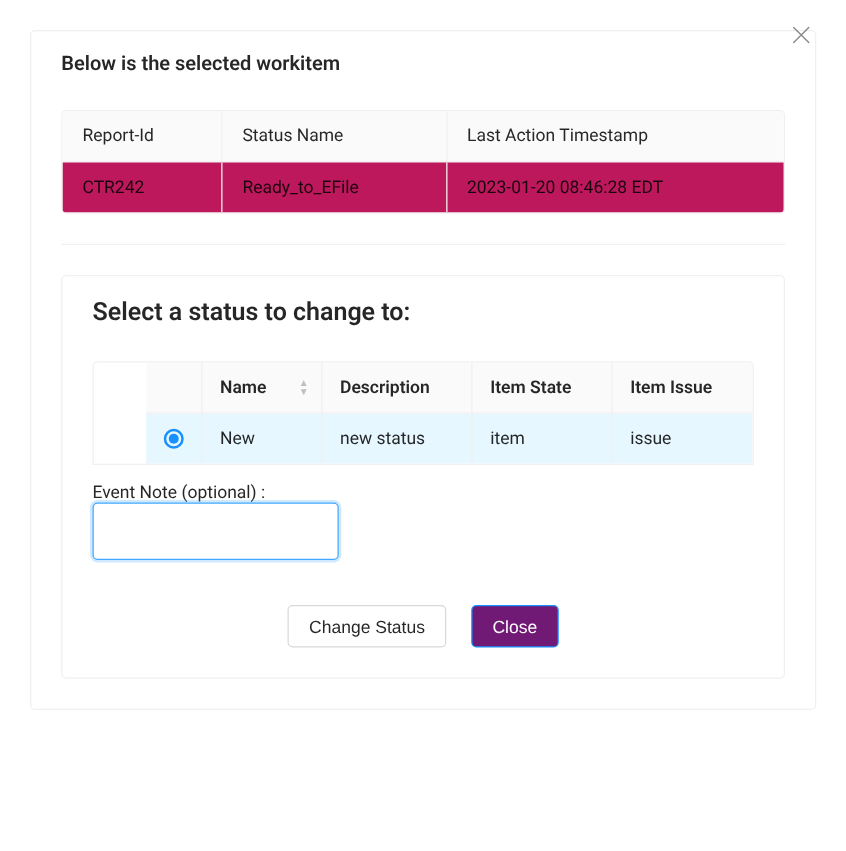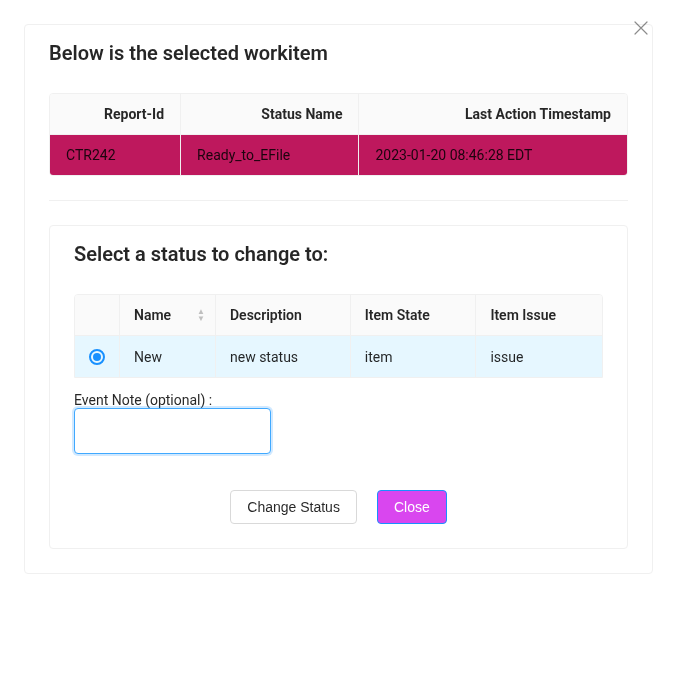--- a/index.html
+++ b/index.html
@@ -30,21 +30,21 @@
   }
   .close-x svg { display:block; }
   .card {
     border:1px solid #f0f0f0;
     border-radius:4px;
     background:#fff;
   }
   .card-header {
     padding:16px 24px;
     font-weight:600;
-    font-size:20px;
+    font-size:16px;
     color:#000000d9;
   }
   .card-body {
     padding:0 24px 24px 24px;
   }
   .divider {
     height:1px;
     background:#f0f0f0;
     margin:24px 0;
   }
@@ -52,22 +52,22 @@
     width:100%;
     border-collapse:separate;
     border-spacing:0;
     border:1px solid #f0f0f0;
     border-radius:4px;
     overflow:hidden;
     margin-top:12px;
   }
   table.outer th {
     background:#fafafa;
-    text-align:right;
-    font-weight:700;
+    text-align:left;
+    font-weight:400;
     padding:12px 16px;
     border-bottom:1px solid #f0f0f0;
     color:#000000d9;
   }
   table.outer th + th,
   table.outer td + td {
     border-left:1px solid #f0f0f0;
   }
   table.outer td {
     padding:12px 16px;
@@ -88,20 +88,21 @@
     padding:0 24px 24px 24px;
   }
   table.inner {
     width:100%;
     border-collapse:separate;
     border-spacing:0;
     border:1px solid #f0f0f0;
     border-radius:4px 4px 0 0;
     overflow:hidden;
     margin-top:12px;
+    padding-left:42px;
   }
   table.inner th {
     background:#fafafa;
     text-align:left;
     font-weight:600;
     padding:12px 14px;
     border-bottom:1px solid #f0f0f0;
     color:#000000d9;
     position:relative;
   }
@@ -171,21 +172,21 @@
     border-radius:4px;
     font-size:14px;
     cursor:pointer;
     border:1px solid #d9d9d9;
     background:#fff;
     color:#000000d9;
     display:inline-flex;
     align-items:center;
   }
   .btn-primary {
-    background:#d946ef;
+    background:#701a75;
     border-color:#1890ff;
     color:#fff;
   }
 </style>
 </head>
 <body>
 
 <div class="modal">
   <div class="close-x">
     <svg width="16" height="16" viewBox="0 0 16 16">

